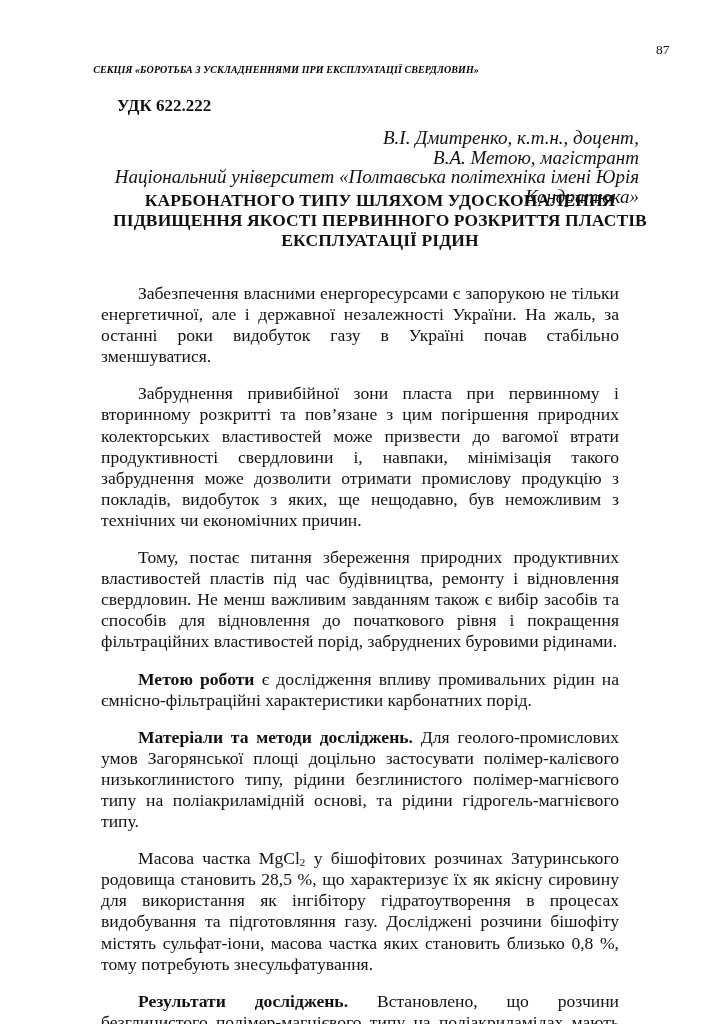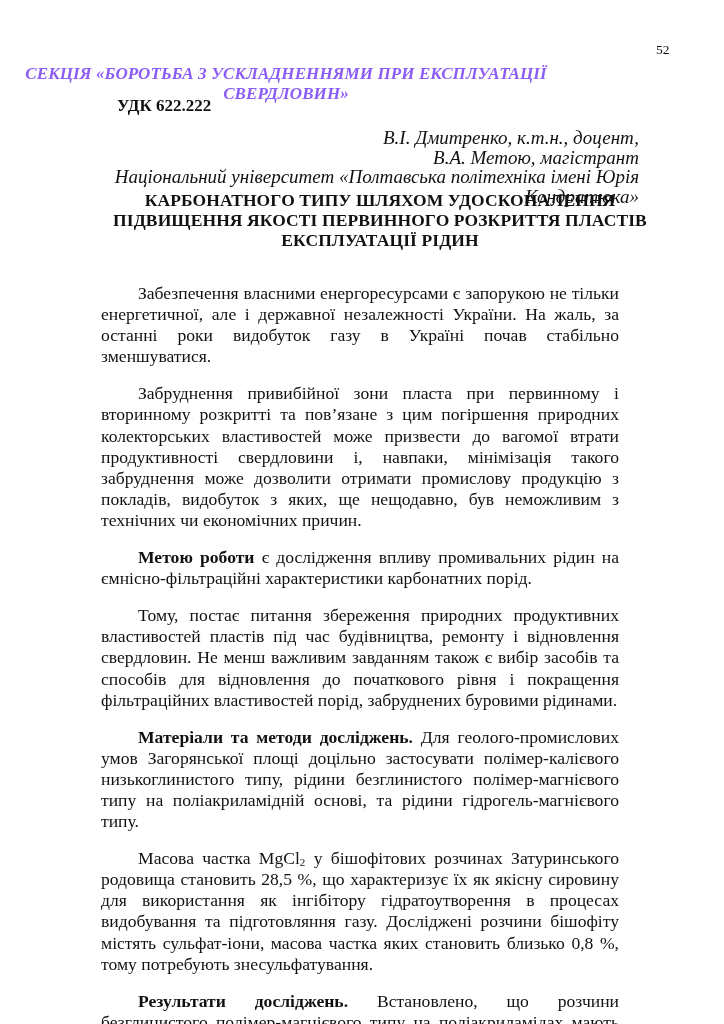--- a/index.html
+++ b/index.html
@@ -7,22 +7,22 @@
       width: 724px; height: 1024px; position: relative; overflow: hidden;
       font-family: "Liberation Serif", "DejaVu Serif", serif;
       color: #111111;
     }
     .page-number {
       position: absolute; top: 42px; left: 656px;
       font-size: 13.5px;
     }
     .section-header {
       position: absolute; top: 64px; left: 0; width: 572px;
-      text-align: center; font-size: 17px; font-weight: bold; font-style: italic;
-      color: #8b5cf6; letter-spacing: 0.1px;
+      text-align: center; font-size: 10px; font-weight: bold; font-style: italic;
+      color: #000000; letter-spacing: 0.1px;
     }
     .udk {
       position: absolute; top: 96px; left: 117px;
       font-size: 17px; font-weight: bold;
     }
     .authors {
       position: absolute; top: 128px; right: 85px;
       text-align: right; font-style: italic; font-size: 19px; line-height: 19.5px;
     }
     .title {
@@ -36,38 +36,38 @@
     }
     .para {
       margin: 16px; text-align: justify; text-indent: 37px;
     }
     .para b { font-weight: bold; }
     sub { font-size: 11px; vertical-align: -2px; line-height: 0; }
   </style>
 </head>
 <body>
 
-<div class="page-number">52</div>
+<div class="page-number">87</div>
 <div class="section-header">СЕКЦІЯ «БОРОТЬБА З УСКЛАДНЕННЯМИ ПРИ ЕКСПЛУАТАЦІЇ СВЕРДЛОВИН»</div>
 <div class="udk">УДК 622.222</div>
 
 <div class="authors">
   <div>В.І. Дмитренко, к.т.н., доцент,</div>
   <div>В.А. Метою, магістрант</div>
   <div>Національний університет «Полтавська політехніка імені Юрія Кондратюка»</div>
 </div>
 
 <div class="title">
   <div>КАРБОНАТНОГО ТИПУ ШЛЯХОМ УДОСКОНАЛЕННЯ</div>
   <div>ПІДВИЩЕННЯ ЯКОСТІ ПЕРВИННОГО РОЗКРИТТЯ ПЛАСТІВ</div>
   <div>ЕКСПЛУАТАЦІЇ РІДИН</div>
 </div>
 
 <div class="body-text">
   <p class="para"><span>Забезпечення власними енергоресурсами є запорукою не тільки енергетичної, але і державної незалежності України. На жаль, за останні роки видобуток газу в Україні почав стабільно зменшуватися.</span></p>
   <p class="para"><span>Забруднення привибійної зони пласта при первинному і вторинному розкритті та пов’язане з цим погіршення природних колекторських властивостей може призвести до вагомої втрати продуктивності свердловини і, навпаки, мінімізація такого забруднення може дозволити отримати промислову продукцію з покладів, видобуток з яких, ще нещодавно, був неможливим з технічних чи економічних причин.</span></p>
+  <p class="para"><span>Тому, постає питання збереження природних продуктивних властивостей пластів під час будівництва, ремонту і відновлення свердловин. Не менш важливим завданням також є вибір засобів та способів для відновлення до початкового рівня і покращення фільтраційних властивостей порід, забруднених буровими рідинами.</span></p>
   <p class="para"><b>Метою роботи</b><span> є дослідження впливу промивальних рідин на ємнісно-фільтраційні характеристики карбонатних порід.</span></p>
-  <p class="para"><span>Тому, постає питання збереження природних продуктивних властивостей пластів під час будівництва, ремонту і відновлення свердловин. Не менш важливим завданням також є вибір засобів та способів для відновлення до початкового рівня і покращення фільтраційних властивостей порід, забруднених буровими рідинами.</span></p>
   <p class="para"><b>Матеріали та методи досліджень.</b><span> Для геолого-промислових умов Загорянської площі доцільно застосувати полімер-калієвого низькоглинистого типу, рідини безглинистого полімер-магнієвого типу на поліакриламідній основі, та рідини гідрогель-магнієвого типу.</span></p>
   <p class="para"><span>Масова частка MgCl</span><sub>2</sub><span> у бішофітових розчинах Затуринського родовища становить 28,5 %, що характеризує їх як якісну сировину для використання як інгібітору гідратоутворення в процесах видобування та підготовляння газу. Досліджені розчини бішофіту містять сульфат-іони, масова частка яких становить близько 0,8 %, тому потребують знесульфатування.</span></p>
   <p class="para"><b>Результати досліджень.</b><span> Встановлено, що розчини безглинистого полімер-магнієвого типу на поліакриламідах мають найбільшу глибину проникнення в пласт (табл. 1). Разом з тим вони характеризуються низьким коефіцієнтом відновлення пласта після їх застосування. Крім того після обробки керну кислотним розчином відбувається утворення нерозчинних полімерних структур, які практично повністю кальматують пласт.</span></p>
   <p class="para" style="text-align:left;"><span style="word-spacing:7px;">Встановлено, що розчини гідрогель-магнієвого типу при відносно</span></p>
 </div>
 
 </body></html>

